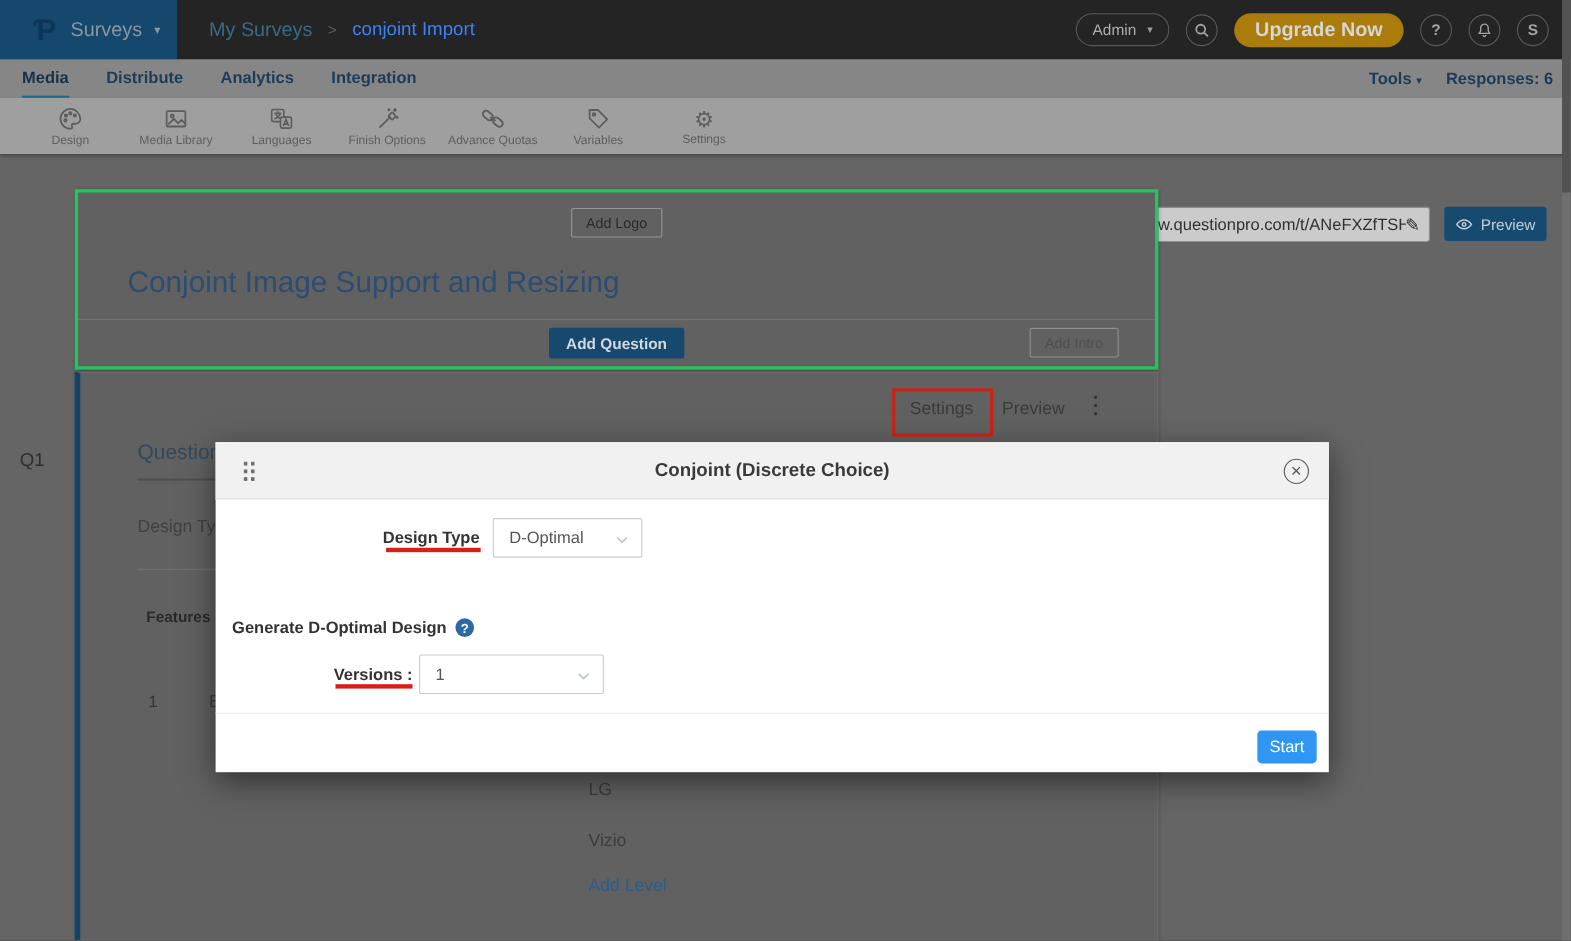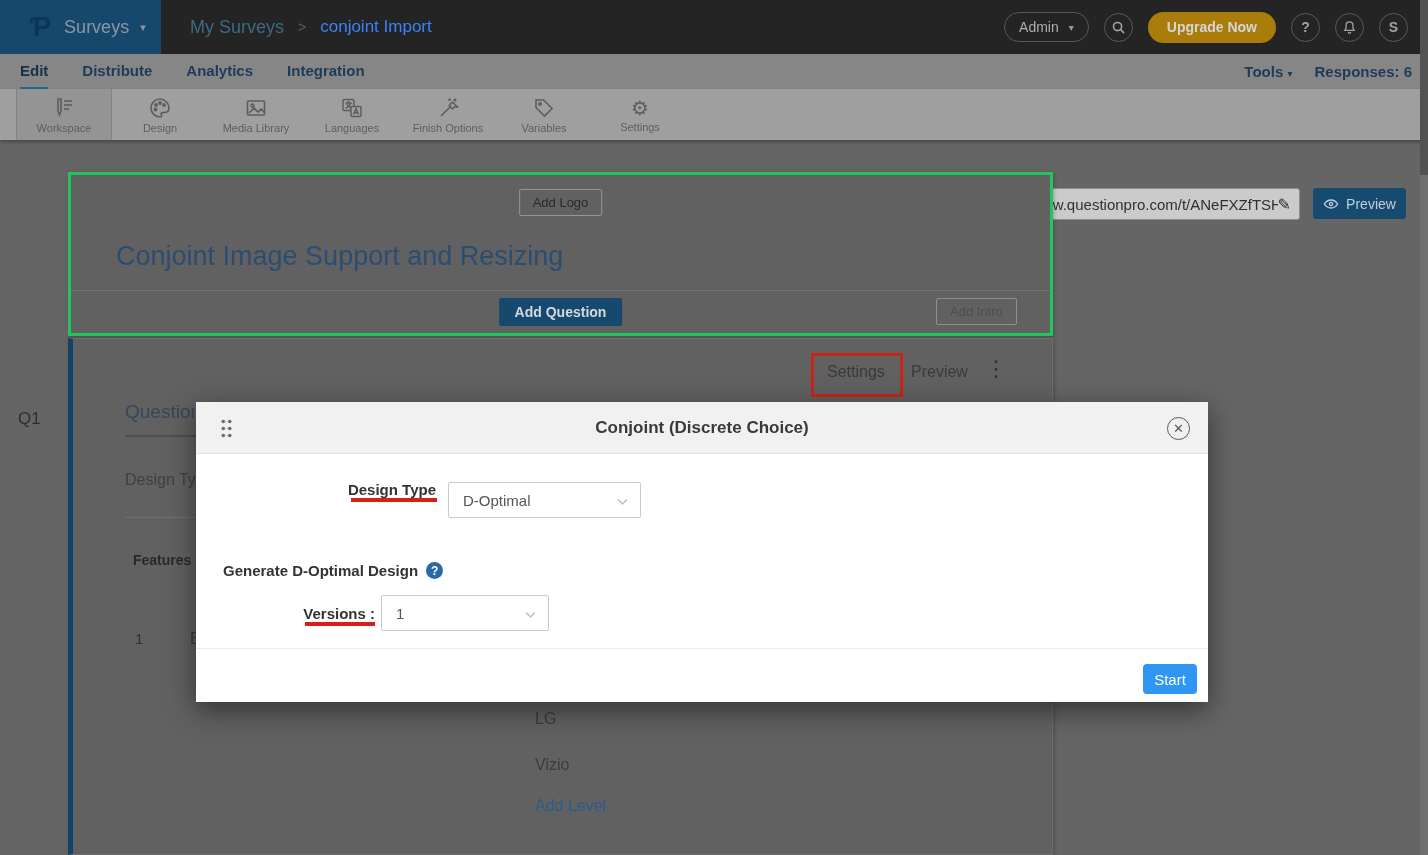--- a/index.html
+++ b/index.html
@@ -16,21 +16,21 @@
   .breadcrumb { position:absolute; left:190px; top:0; height:54px; display:flex; align-items:center; }
   .bc-parent { color:#3A6B85; font-size:18px; cursor:pointer; }
   .bc-sep { color:#5C5C5C; font-size:14px; margin:0 14px; }
   .bc-current { color:#3b82f6; font-size:17px; }
   .nav-right { position:absolute; right:20px; top:0; height:54px; display:flex; align-items:center; gap:15px;text-align:center; }
   .pill { height:30px; border:1px solid #585858; border-radius:15px; color:#ADADAD; font-size:14px;
           display:flex; align-items:center; padding:0 14px; gap:10px; cursor:pointer; }
   .pill .caret { font-size:10px; color:#9A9A9A; }
   .circle-btn { width:29px; height:29px; border:1px solid #5A5A5A; border-radius:50%; color:#A3A3A3;
           display:flex; align-items:center; justify-content:center; cursor:pointer; font-size:14px; font-weight:bold; }
-  .upgrade { height:31px; background:#A97C0C; border-radius:16px; color:#D6D6D6; font-size:14px;
+  .upgrade { height:31px; background:#A97C0C; border-radius:16px; color:#D6D6D6; font-size:18px;
           font-weight:bold; display:flex; align-items:center; padding:0 19px; cursor:pointer; }
 
   
   .nav-tabs { position:absolute; left:0; top:54px; width:1428px; height:35px; background:#868686;
           display:flex; align-items:center; padding-left:20px; gap:34px; }
   .tab { font-size:15px; color:#1D3B58; font-weight:bold; cursor:pointer; height:35px; line-height:33px; }
   .tab.active { border-bottom:2px solid #1E6B8C; color:#16324B; }
   .tabs-right { position:absolute; right:16px; top:54px; height:35px; display:flex; align-items:center; gap:22px; }
   .tools { font-size:15px; color:#1D3B58; font-weight:bold; cursor:pointer; }
   .tools .caret { font-size:10px; }
@@ -101,25 +101,25 @@
           border-radius:50%; color:#5A5A5A; font-size:13px; display:flex; align-items:center;
           justify-content:center; cursor:pointer; }
   .m-label { position:absolute; font-size:15px; font-weight:bold; color:#333; }
   .lbl-designtype { left:0; top:79px; width:240px; text-align:right; }
   .lbl-versions { left:0; top:203px; width:179px; text-align:right; }
   .red-underline { position:absolute; height:4px; background:#D71F16; }
   .ul-designtype { left:155px; top:96px; width:86px; }
   .ul-versions { left:109px; top:220px; width:70px; }
   .m-select { position:absolute; height:36px; border:1px solid #CBCBCB; border-radius:2px; background:#fff;
           display:flex; align-items:center; padding:0 14px; font-size:15px; color:#555; cursor:pointer; }
-  .sel-designtype { left:252px; top:69px; width:193px;margin-top:11px; }
+  .sel-designtype { left:252px; top:69px; width:136px; }
   .sel-versions { left:185px; top:193px; width:168px; }
   .m-select svg { position:absolute; right:10px; top:11px; }
   .m-generate { position:absolute; left:15px; top:160px; font-size:15px; font-weight:bold; color:#333;
-          display:flex; align-items:center; gap:8px;margin-left:12px; }
+          display:flex; align-items:center; gap:8px; }
   .help-icon { width:17px; height:17px; background:#2A69A5; border-radius:50%; color:#fff; font-size:12px;
           font-weight:bold; display:flex; align-items:center; justify-content:center; cursor:pointer; }
   .modal-footer { position:absolute; left:0; bottom:0; width:100%; height:54px; border-top:1px solid #EAEAEA;padding-left:17px; }
   .start-btn { position:absolute; right:11px; top:15px; width:54px; height:30px; background:#2F96F3;
           border:none; border-radius:4px; color:#fff; font-size:15px; cursor:pointer;
           font-family:"Liberation Sans","DejaVu Sans",sans-serif; }
 
   
   .scrollbar { position:absolute; right:0; top:0; width:8px; height:855px; background:#6F6F6F; z-index:50; }
   .scroll-thumb { width:8px; height:175px; background:#525252; }
@@ -163,41 +163,32 @@
             <path d="M10 19a2 2 0 0 0 4 0"></path>
           </svg>
       </div>
       <div class="circle-btn">
         <span>S</span>
       </div>
     </div>
   </div>
 
   <div class="nav-tabs">
-    <span class="tab active">Edit</span>
+    <span class="tab active">Media</span>
     <span class="tab">Distribute</span>
     <span class="tab">Analytics</span>
     <span class="tab">Integration</span>
   </div>
   <div class="tabs-right">
     <span class="tools"><span>Tools</span> <span class="caret">▾</span></span>
     <span class="responses">Responses: 6</span>
   </div>
 
   <div class="toolbar">
     <div class="tb-cells">
-      <div class="tb-cell active">
-        <svg width="24" height="24" viewBox="0 0 24 24" fill="none" stroke="#5D5D5D" stroke-width="1.6">
-            <path d="M6 3v12l1.5 4L9 15V3z"></path>
-            <line x1="12" y1="5" x2="20" y2="5"></line>
-            <line x1="12" y1="9" x2="20" y2="9"></line>
-            <line x1="12" y1="13" x2="17" y2="13"></line>
-          </svg>
-        <span class="tb-label">Workspace</span>
-      </div>
       <div class="tb-cell">
         <svg width="24" height="24" viewBox="0 0 24 24" fill="none" stroke="#5D5D5D" stroke-width="1.6">
             <path d="M12 3a9 9 0 1 0 0 18c1.6 0 2.1-1.1 1.4-2.2-.7-1.1-.1-2.3 1.4-2.3H17a4.5 4.5 0 0 0 4-4.5C21 7.5 17 3 12 3z"></path>
             <circle cx="8" cy="9" r="1.1"></circle>
             <circle cx="12" cy="7" r="1.1"></circle>
             <circle cx="16" cy="9" r="1.1"></circle>
             <circle cx="7.5" cy="13.5" r="1.1"></circle>
           </svg>
         <span class="tb-label">Design</span>
       </div>
@@ -220,20 +211,28 @@
           </svg>
         <span class="tb-label">Languages</span>
       </div>
       <div class="tb-cell">
         <svg width="24" height="24" viewBox="0 0 24 24" fill="none" stroke="#5D5D5D" stroke-width="1.6">
             <line x1="5" y1="20" x2="15" y2="10"></line>
             <rect x="14" y="7" width="5" height="5" rx="1" transform="rotate(45 16.5 9.5)"></rect>
             <path d="M19 2.5v3M17.5 4h3M21 9.5v2.5M19.8 10.8h2.5M13.5 2.5v2.5M12.3 3.8h2.5"></path>
           </svg>
         <span class="tb-label">Finish Options</span>
+      </div>
+      <div class="tb-cell">
+        <svg width="24" height="24" viewBox="0 0 24 24" fill="none" stroke="#5D5D5D" stroke-width="1.7">
+            <rect x="2.5" y="6" width="10" height="6" rx="3" transform="rotate(40 7.5 9)"></rect>
+            <rect x="11.5" y="12" width="10" height="6" rx="3" transform="rotate(40 16.5 15)"></rect>
+            <line x1="9.5" y1="10.5" x2="14.5" y2="14"></line>
+          </svg>
+        <span class="tb-label">Advance Quotas</span>
       </div>
       <div class="tb-cell">
         <svg width="24" height="24" viewBox="0 0 24 24" fill="none" stroke="#5D5D5D" stroke-width="1.6">
             <path d="M4 4h7.5l8.5 8.5-7.5 7.5L4 11.5z"></path>
             <circle cx="8" cy="8" r="1.2"></circle>
           </svg>
         <span class="tb-label">Variables</span>
       </div>
       <div class="tb-cell">
         <span class="glyph">⚙</span>

